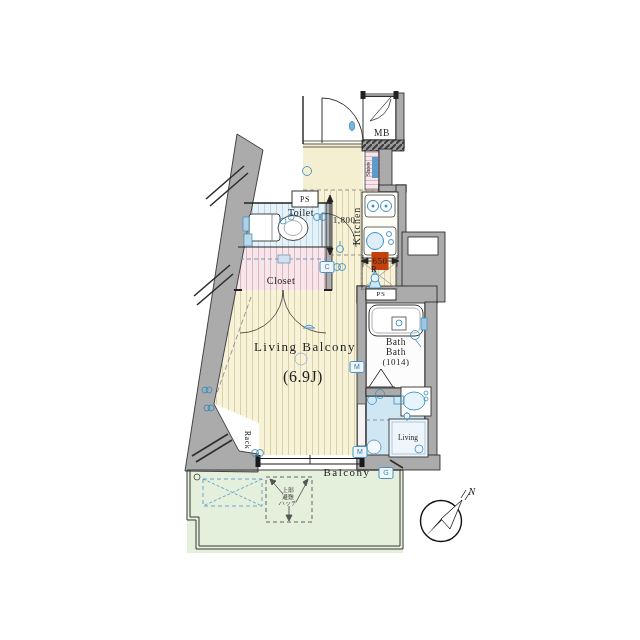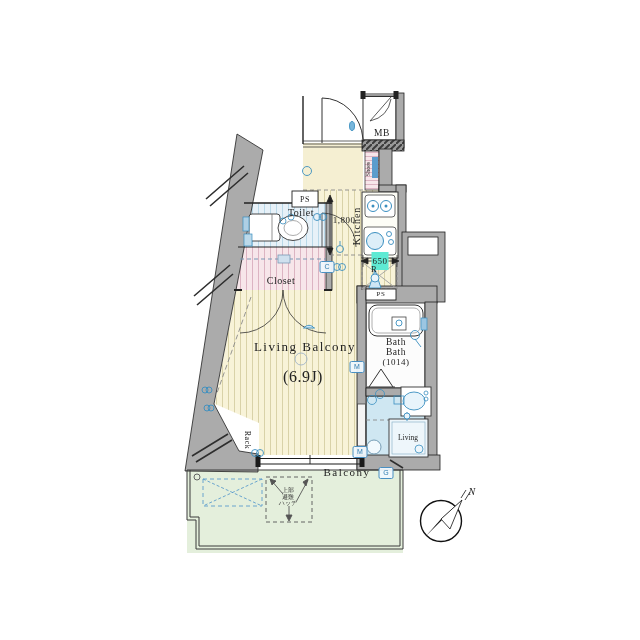--- a/index.html
+++ b/index.html
@@ -285,21 +285,21 @@
 <div class="lbl" style="left:396px;top:362px;font-size:9px">(1014)</div>
 <div class="lbl" style="left:408px;top:437px;font-size:7.5px;letter-spacing:0">Living</div>
 <div class="lbl" style="left:347px;top:472px;font-size:11px;letter-spacing:1.5px">Balcony</div>
 <div class="lbl v90" style="left:247px;top:440px;font-size:8px">Rack</div>
 <div class="lbl vm90" style="left:368px;top:169px;font-size:6px;letter-spacing:0">Shoes</div>
 <div class="lbl" style="left:382px;top:133px;font-size:9.5px">MB</div>
 <div class="lbl" style="left:305px;top:199px;font-size:8px">PS</div>
 <div class="lbl" style="left:381px;top:294px;font-size:7px">PS</div>
 
 <div class="lbl" style="left:344px;top:220px;font-size:9px">1,800</div>
-<div class="lbl" style="left:380px;top:261px;font-size:9px;background:#5eead4;padding:4px 1px">650</div>
+<div class="lbl" style="left:380px;top:261px;font-size:9px;background:#c2410c;padding:4px 1px">650</div>
 <div class="lbl" style="left:374px;top:269px;font-size:8.5px">R</div>
 
 <div class="meter" style="left:327px;top:267px">C</div>
 <div class="meter" style="left:386px;top:473px">G</div>
 <div class="meter" style="left:357px;top:367px">M</div>
 <div class="meter" style="left:360px;top:452px">M</div>
 
 <div class="hatchtxt" style="left:288px;top:497px">
   <div>上部</div>
   <div>避難</div>

